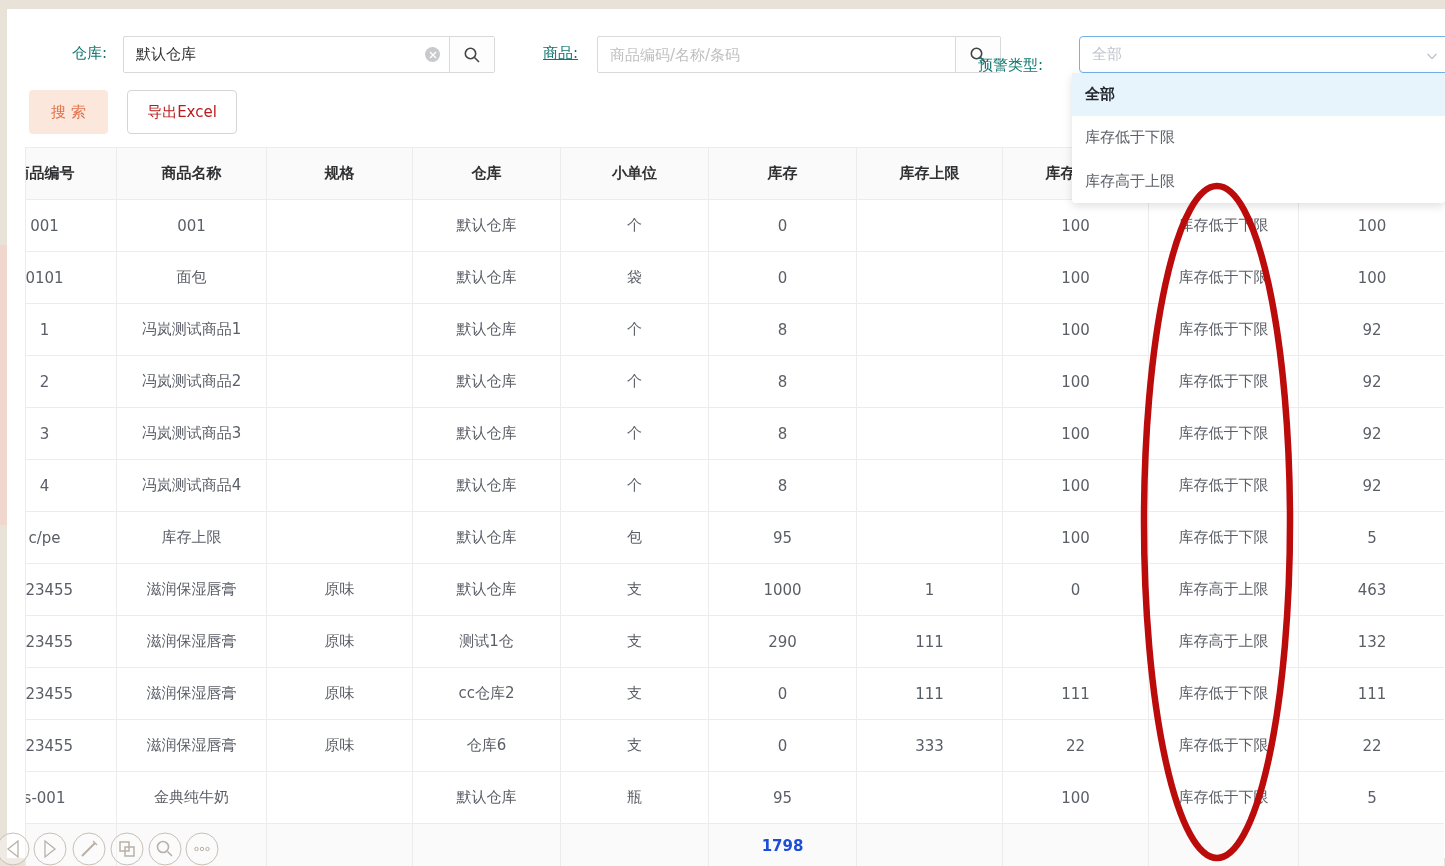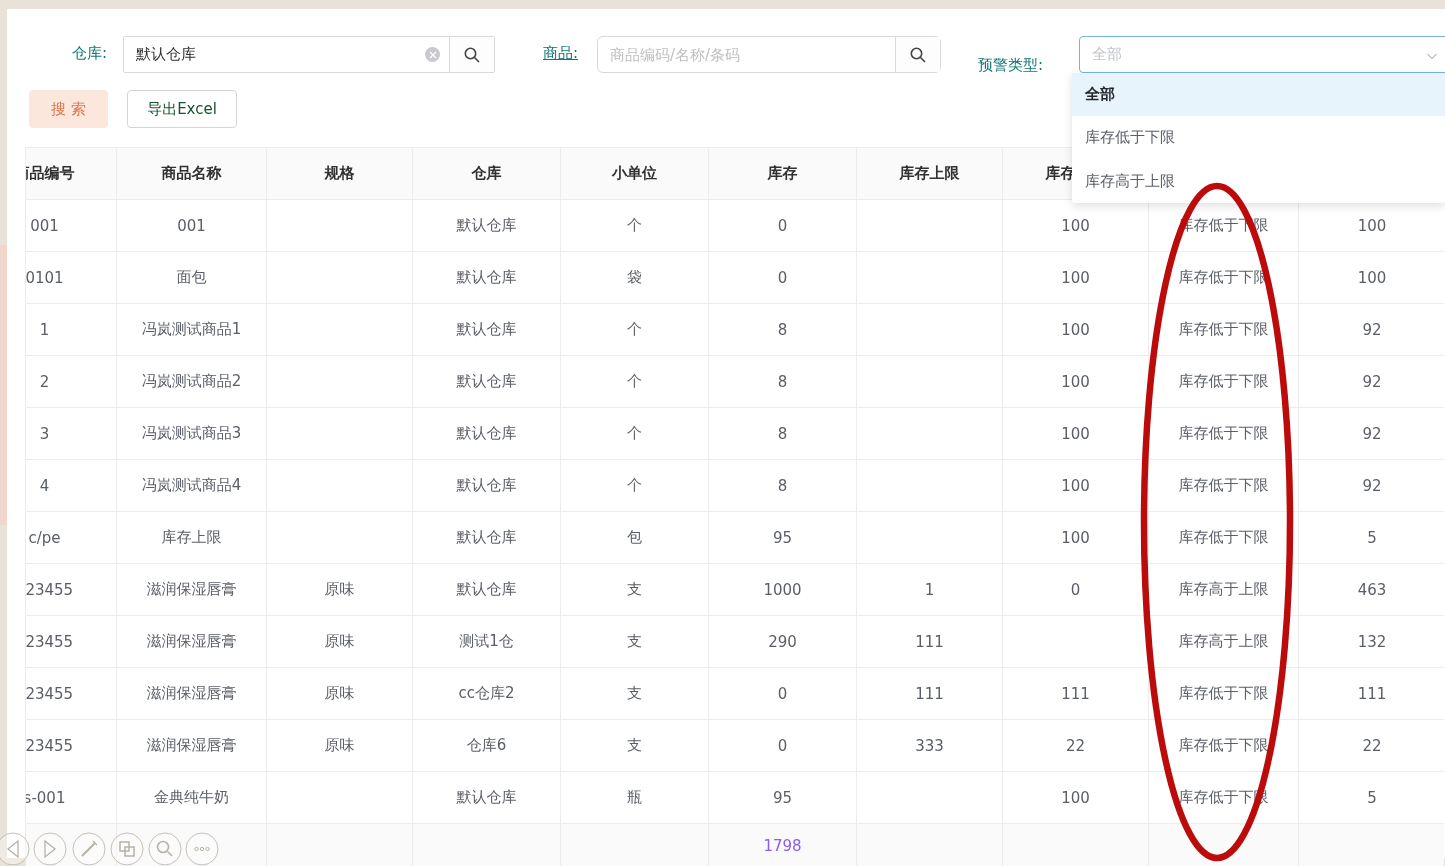--- a/index.html
+++ b/index.html
@@ -40,43 +40,43 @@
   }
   .select-box {
     position: absolute; left: 1072px; top: 27px; width: 373px; height: 37px;
     border: 1px solid #74b3e8; border-radius: 4px; background: #fff;
     display: flex; align-items: center; padding: 0 30px 0 12px;
     font-size: 15px; color: #c0c4cc; cursor: pointer;
   }
   .select-box .chev { position: absolute; right: 12px; top: 12px; }
   
   .btn {
-    position: absolute; top: 81px; height: 38px; border-radius: 4px;
+    position: absolute; top: 81px; height: 44px; border-radius: 4px;
     display: flex; align-items: center; justify-content: center;
     font-size: 15px; cursor: pointer; font-family: inherit;
   }
   .btn-search { left: 22px; width: 79px; background: #fbe7dc; color: #e0724c; border: none; }
-  .btn-export { left: 120px; width: 110px; background: #fff; color: #14532d; border: 1px solid #d5d5d5; }
+  .btn-export { left: 120px; width: 110px; background: #fff; color: #b91c1c; border: 1px solid #d5d5d5; }
   
   .table-viewport {
     position: absolute; left: 18px; top: 138px; width: 1419px; height: 720px;
     overflow: hidden; border-left: 1px solid #ececec; z-index: 1;
   }
   table {
     border-collapse: collapse; table-layout: fixed;
     width: 1473px; margin-left: -54px;
     font-size: 15px; color: #5a5e66;
   }
   th, td {
     border: 1px solid #ececec; height: 52px; text-align: center;
     overflow: hidden; white-space: nowrap; padding: 0 4px;
   }
   thead th { background: #fafafa; font-weight: bold; color: #303133; font-size: 15px; }
   tfoot td { background: #fafafa; height: 44px; }
-  tfoot td.total { font-weight: normal; color: #8b5cf6; }
+  tfoot td.total { font-weight: bold; color: #1d4ed8; }
   
   .dropdown {
     position: absolute; left: 1072px; top: 73px; width: 373px; height: 130px;
     background: #fff; z-index: 5; border-radius: 0 0 4px 4px;
     box-shadow: 0 3px 10px rgba(0,0,0,0.13); display: flex; flex-direction: column;
     overflow: hidden;
   }
   .dropdown .opt {
     flex: 1; display: flex; align-items: center; padding-left: 13px;
     font-size: 15px; color: #5a5e66; cursor: pointer; background: #fff;
@@ -105,21 +105,21 @@
     </span>
     <span class="search-box">
       <svg width="18" height="18" viewBox="0 0 18 18" fill="none">
         <circle cx="7.5" cy="7.5" r="5.2" stroke="#444" stroke-width="1.6"></circle>
         <path d="M11.5 11.5 L16 16" stroke="#444" stroke-width="1.6"></path>
       </svg>
     </span>
   </div>
 
   <span class="filter-label" style="left:536px;text-decoration:underline;">商品:</span>
-  <div class="input-group" style="left:590px; width:344px;border-radius:6px;">
+  <div class="input-group" style="left:590px; width:404px;">
     <input type="text" placeholder="商品编码/名称/条码" style="">
     <span class="search-box">
       <svg width="18" height="18" viewBox="0 0 18 18" fill="none">
         <circle cx="7.5" cy="7.5" r="5.2" stroke="#444" stroke-width="1.6"></circle>
         <path d="M11.5 11.5 L16 16" stroke="#444" stroke-width="1.6"></path>
       </svg>
     </span>
   </div>
 
   <span class="filter-label" style="left:971px;margin-top:12px;">预警类型:</span>

